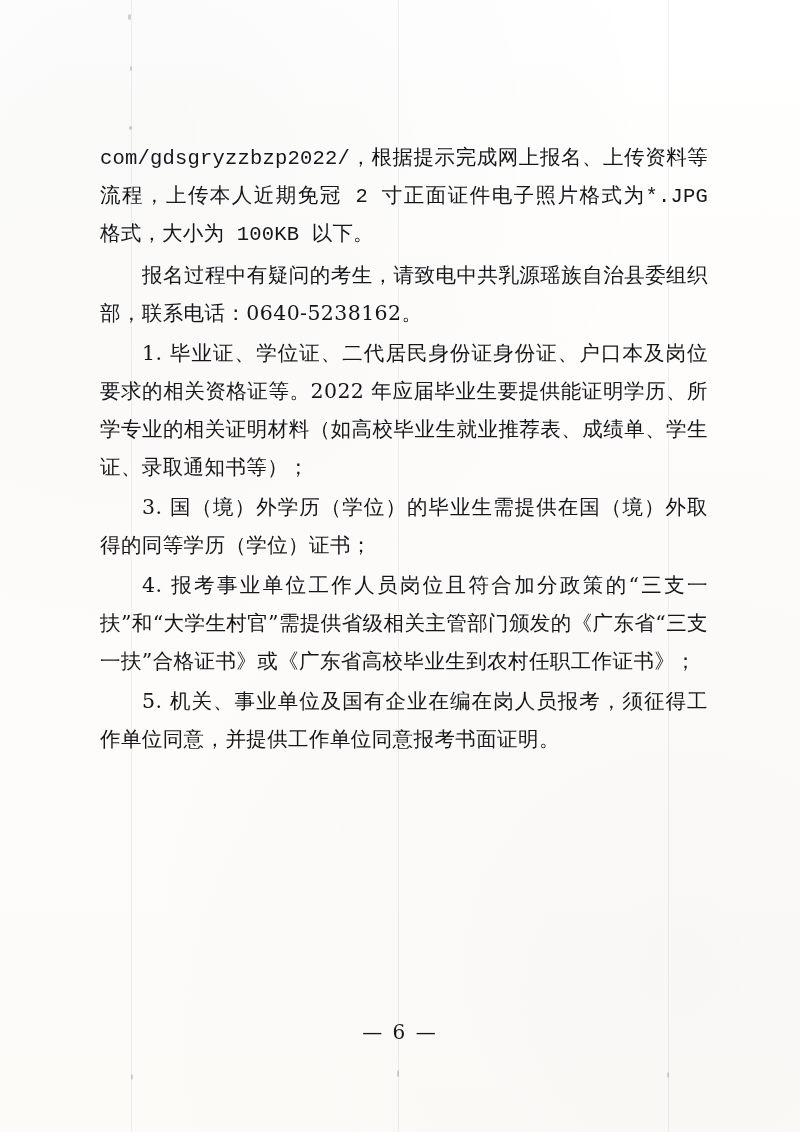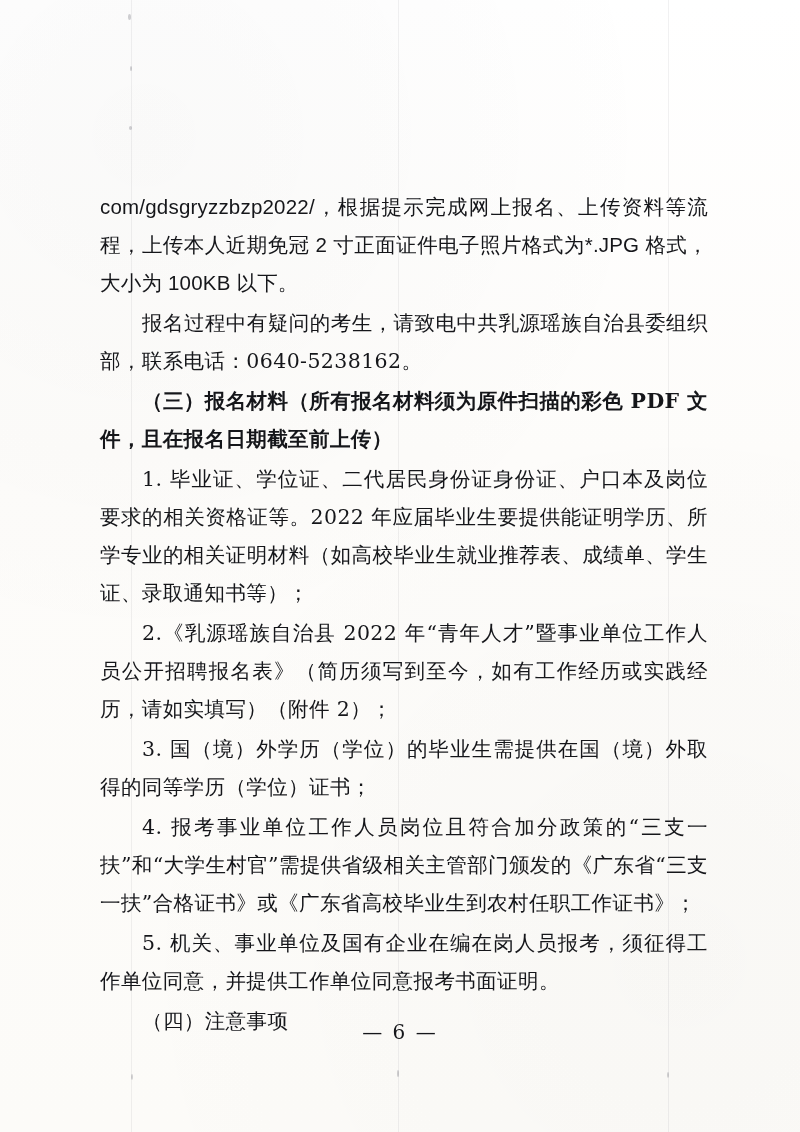--- a/index.html
+++ b/index.html
@@ -66,23 +66,22 @@
     text-justify: inter-ideograph;
     color: #15161a;
   }
   p.indent {
     text-indent: 2.05em;
   }
   p.bold {
     font-weight: 700;
   }
   .latin {
-    font-family: Liberation Sans, sans-serif;
+    font-family: Liberation Mono, monospace;
     letter-spacing: 0.2px;
-    margin-top: 48px;
   }
   .footer {
     position: absolute;
     left: 0;
     right: 0;
     top: 1020px;
     text-align: center;
     font-size: 20px;
     letter-spacing: 2px;
     color: #15161a;
@@ -101,23 +100,20 @@
   <div class="speck" style="left:128px; top:14px; width:3px; height:6px;"></div>
   <div class="speck" style="left:130px; top:66px; width:2px; height:5px;"></div>
   <div class="speck" style="left:129px; top:126px; width:3px; height:4px;"></div>
   <div class="speck" style="left:397px; top:1070px; width:2px; height:7px;"></div>
   <div class="speck" style="left:667px; top:1072px; width:2px; height:6px;"></div>
   <div class="speck" style="left:131px; top:1074px; width:2px; height:6px;"></div>
 
   <div class="content">
     <p class="latin">com/gdsgryzzbzp2022/，根据提示完成网上报名、上传资料等流程，上传本人近期免冠 2 寸正面证件电子照片格式为*.JPG 格式，大小为 100KB 以下。</p>
     <p class="indent">报名过程中有疑问的考生，请致电中共乳源瑶族自治县委组织部，联系电话：0640-5238162。</p>
-    <p class="indent bold">（三）报名材料（所有报名材料须为原件扫描的彩色 PDF 文件，且在报名日期截至前上传）</p>
     <p class="indent">1. 毕业证、学位证、二代居民身份证身份证、户口本及岗位要求的相关资格证等。2022 年应届毕业生要提供能证明学历、所学专业的相关证明材料（如高校毕业生就业推荐表、成绩单、学生证、录取通知书等）；</p>
-    <p class="indent">2.《乳源瑶族自治县 2022 年“青年人才”暨事业单位工作人员公开招聘报名表》（简历须写到至今，如有工作经历或实践经历，请如实填写）（附件 2）；</p>
     <p class="indent">3. 国（境）外学历（学位）的毕业生需提供在国（境）外取得的同等学历（学位）证书；</p>
     <p class="indent">4. 报考事业单位工作人员岗位且符合加分政策的“三支一扶”和“大学生村官”需提供省级相关主管部门颁发的《广东省“三支一扶”合格证书》或《广东省高校毕业生到农村任职工作证书》；</p>
     <p class="indent">5. 机关、事业单位及国有企业在编在岗人员报考，须征得工作单位同意，并提供工作单位同意报考书面证明。</p>
-    <p class="indent">（四）注意事项</p>
   </div>
 
   <div class="footer">— 6 —</div>
 </div>
 
 </body></html>

